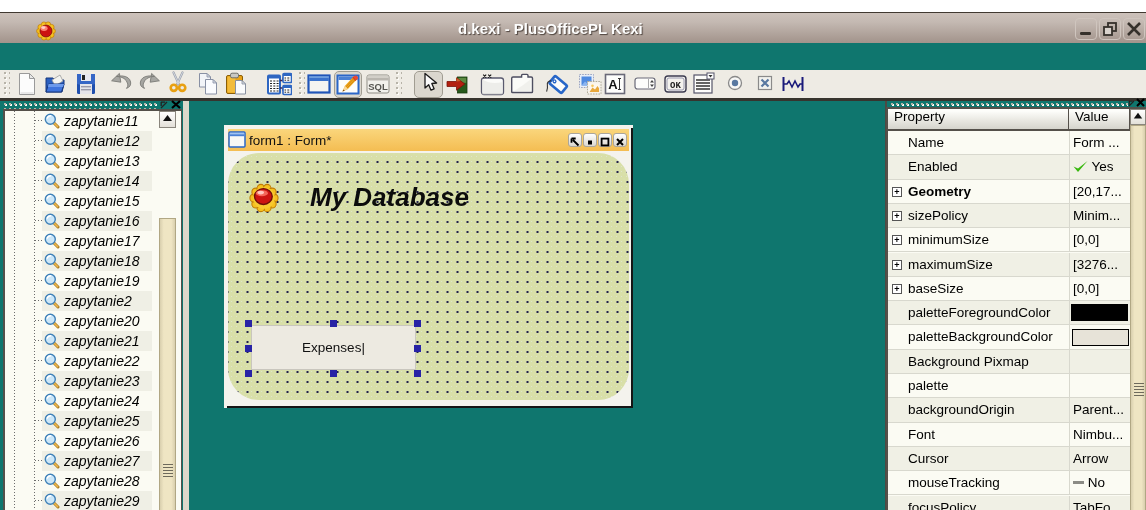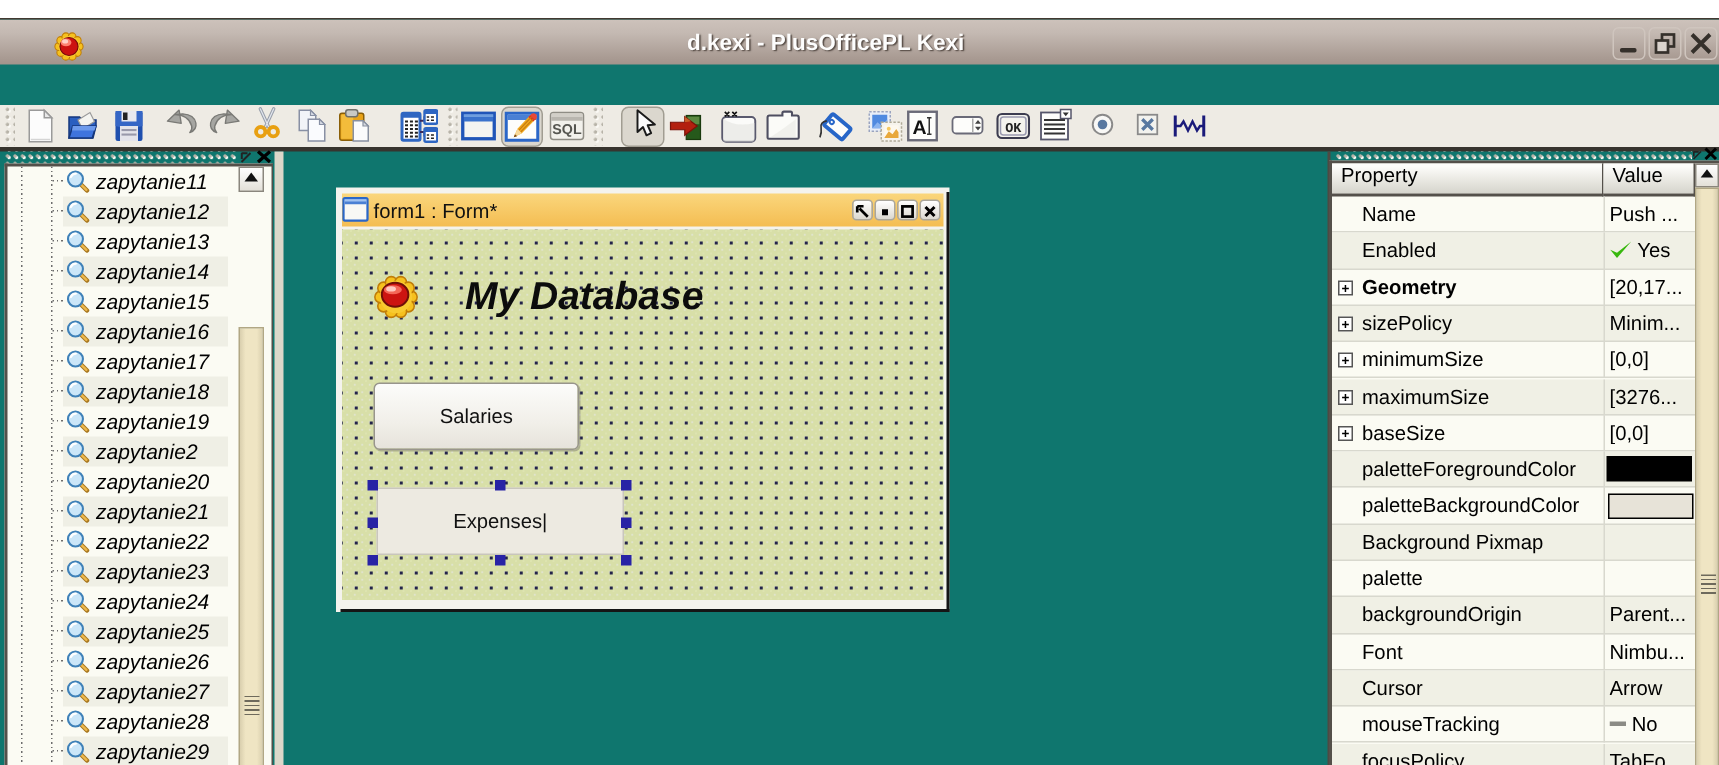--- a/index.html
+++ b/index.html
@@ -49,21 +49,21 @@
 #formwin .shadow-b{position:absolute;left:3px;bottom:0;height:2px;width:406px;background:#151515;}
 #ftitle{position:relative;width:401px;height:22px;background:linear-gradient(#fad67c,#f4bd52);}
 #ftext{position:absolute;left:21px;top:4px;font-size:13.5px;color:#111;}
 .fbtn{position:absolute;top:3.5px;width:14px;height:14px;border-radius:3px;
  background:linear-gradient(#ffffff,#dbd8d0);border:1px solid #aaa69c;}
 #fcanvas{position:relative;margin-top:2px;width:401px;height:247px;background-color:#d8dfa8;
  background-image:radial-gradient(circle,#23234a 1px,rgba(0,0,0,0) 1.3px),
   radial-gradient(circle,rgba(228,230,224,0.65) 0.6px,rgba(0,0,0,0) 1px),
   radial-gradient(circle,rgba(222,228,178,0.9) 0.6px,rgba(0,0,0,0) 1px);
  background-size:10px 10px,5px 5px,5px 5px;
- background-position:4.5px 4px,1px 1px,3.5px 3.5px;}
+ background-position:4.5px 4px,1px 1px,3.5px 3.5px;border-radius:31px;}
 #mydb{position:absolute;left:82px;top:29px;font-size:26px;font-weight:bold;font-style:italic;color:#0c0c0c;}
 #salaries{position:absolute;left:21px;top:102px;width:137px;height:45px;border-radius:4px;
  background:linear-gradient(#fcfcfa,#f1efe9 60%,#e6e3db);border:1px solid #98958c;
  box-shadow:1px 1px 0 rgba(120,118,110,0.45);font-size:13.5px;color:#111;text-align:center;line-height:43px;}
 #expenses{position:absolute;left:23px;top:172px;width:165px;height:45px;background:#edeae1;
  border:1px solid #c9c6bd;font-size:13.5px;color:#111;text-align:center;line-height:43px;}
 .handle{position:absolute;width:7px;height:7px;background:#2823a5;}
 
 #rborder{position:absolute;left:885px;top:89px;width:2px;height:421px;background:#4e4a43;}
 #ptable{position:absolute;left:886px;top:95px;width:260px;height:415px;background:#fbfbf3;
@@ -539,21 +539,20 @@
             <circle cx="7.90" cy="3.53" r="2.6" fill="#f6c11e" stroke="#c07d08" stroke-width="0.7"></circle>
             <circle cx="12.10" cy="3.53" r="2.6" fill="#f6c11e" stroke="#c07d08" stroke-width="0.7"></circle>
             <circle cx="15.50" cy="6.00" r="2.6" fill="#f6c11e" stroke="#c07d08" stroke-width="0.7"></circle>
             <circle cx="10" cy="10" r="7.2" fill="#f8ca30"></circle>
 <ellipse cx="9.6" cy="9" rx="5.9" ry="5.3" fill="#cc1411" stroke="#701008" stroke-width="0.9"></ellipse>
 <ellipse cx="8.6" cy="6.8" rx="4" ry="2" fill="#f87060" opacity="0.9"></ellipse>
 <ellipse cx="7.8" cy="6.4" rx="2.2" ry="1.2" fill="#ffc8c0"></ellipse>
           </g>
         </svg>
 <div id="mydb">My Database</div>
-<div id="salaries">Salaries</div>
 <div id="expenses">Expenses<span style="font-weight:normal">|</span></div>
 <div class="handle" style="left:16.5px;top:166.5px"></div>
 <div class="handle" style="left:101.5px;top:166.5px"></div>
 <div class="handle" style="left:185.5px;top:166.5px"></div>
 <div class="handle" style="left:16.5px;top:191.5px"></div>
 <div class="handle" style="left:185.5px;top:191.5px"></div>
 <div class="handle" style="left:16.5px;top:216.5px"></div>
 <div class="handle" style="left:101.5px;top:216.5px"></div>
 <div class="handle" style="left:185.5px;top:216.5px"></div>
 </div>
@@ -564,21 +563,21 @@
 <svg class="abs" style="left:1128px;top:85px" width="18" height="11" viewBox="0 0 18 11">
 <path d="M1 9 L6 4 M1 4.2 h3.4 M1.2 4 v3.4" stroke="#222" stroke-width="1.1" fill="none"></path>
 <path d="M9 2 L16 9 M16 2 L9 9" stroke="#000" stroke-width="2"></path>
     </svg>
 <div id="ptable">
 <div class="phead" style="left:0;width:181px">Property</div>
 <div class="phead" style="left:181px;width:61px">Value</div>
 <div class="prow" style="top:22.0px">
         <span class="pname">Name</span>
         <div class="pdiv"></div>
-        <span class="pval">Push ...</span>
+        <span class="pval">Form ...</span>
       </div>
 <div class="prow alt" style="top:46.3px">
         <span class="pname">Enabled</span>
         <div class="pdiv"></div>
         <span class="pval"><svg width="15" height="13" viewBox="0 0 15 13" style="vertical-align:-2px">
             <path d="M0.5 6.5 L5 12 L14.5 1 L5 8.5 Z" fill="#38b80e"></path>
           </svg> Yes</span>
       </div>
 <div class="prow" style="top:70.6px">
         <div class="expbox">+</div>

